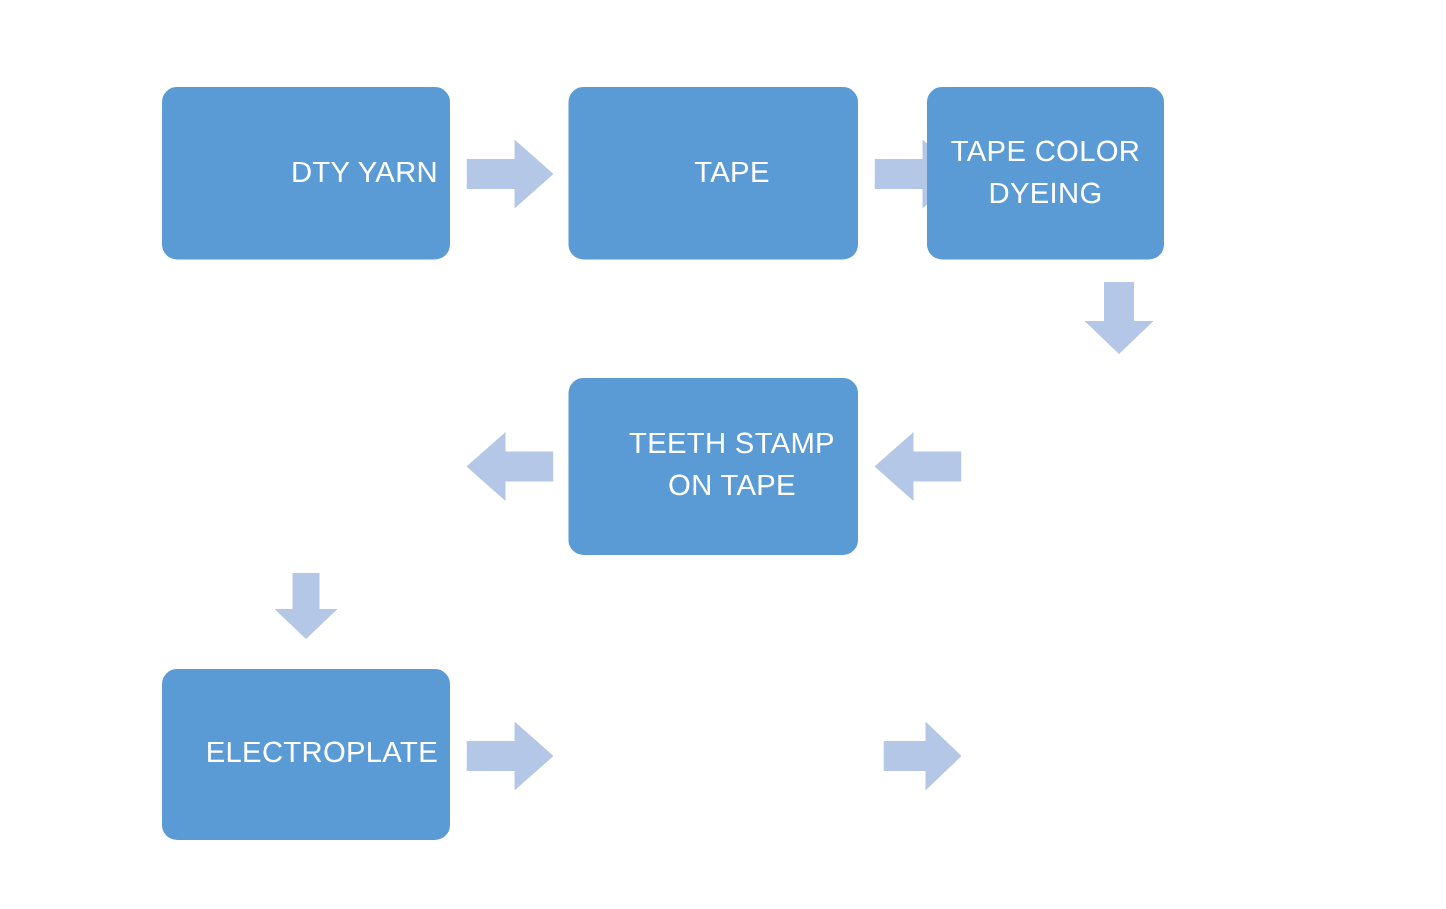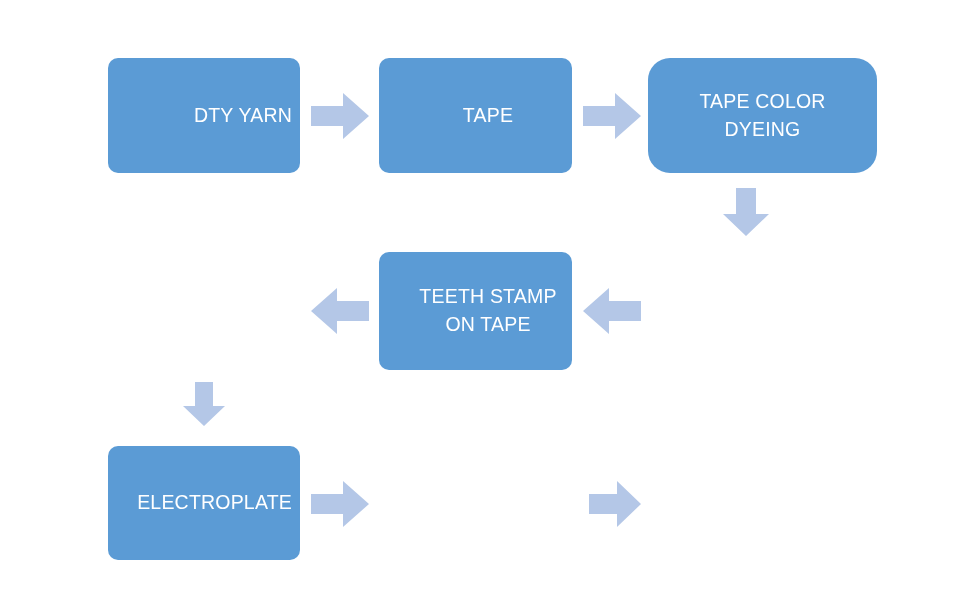--- a/index.html
+++ b/index.html
@@ -35,21 +35,21 @@
     line-height: 1.42;
     font-weight: 400;
     letter-spacing: 0.2px;
     color: #ffffff;
     white-space: pre-line;
     padding: 0 8px;
   }
   
   .col1 { left: 108px; width: 192px; justify-content: flex-end; }
   .col2 { left: 379px; width: 193px; padding-left: 25px; }
-  .col3 { left: 648px; width: 229px; border-radius: 22px; }
+  .col3 { left: 618px; width: 158px; }
 
   .row1 { top: 58px;  height: 115px; }
   .row2 { top: 252px; height: 118px; }
   .row3 { top: 446px; height: 114px; }
 
   
   .arrow {
     position: absolute;
     display: block;
   }

